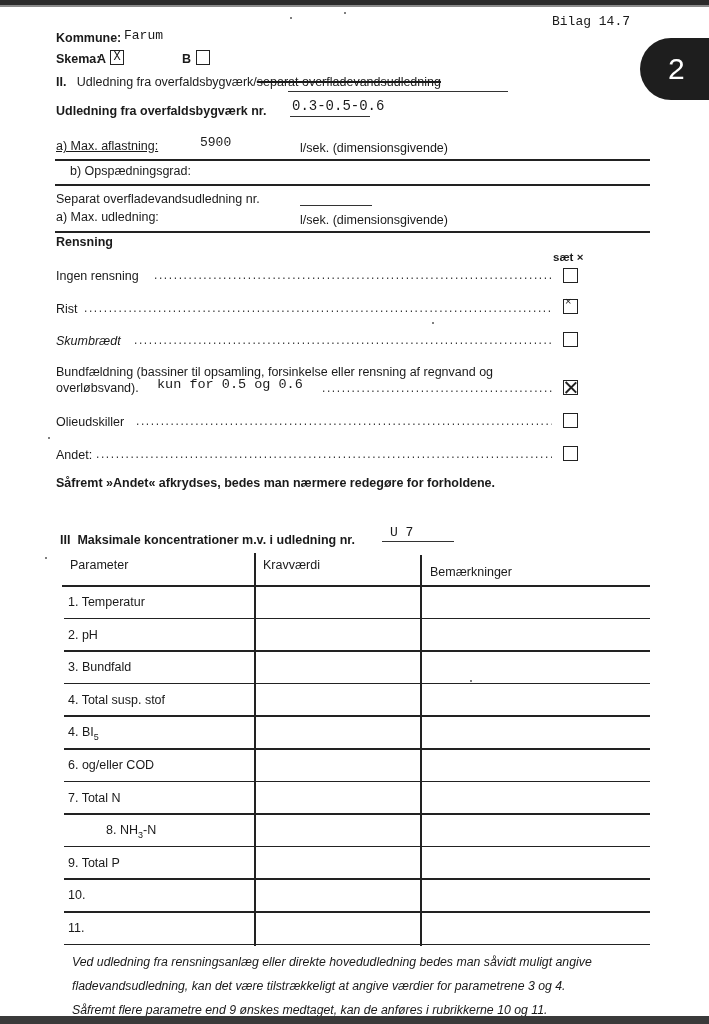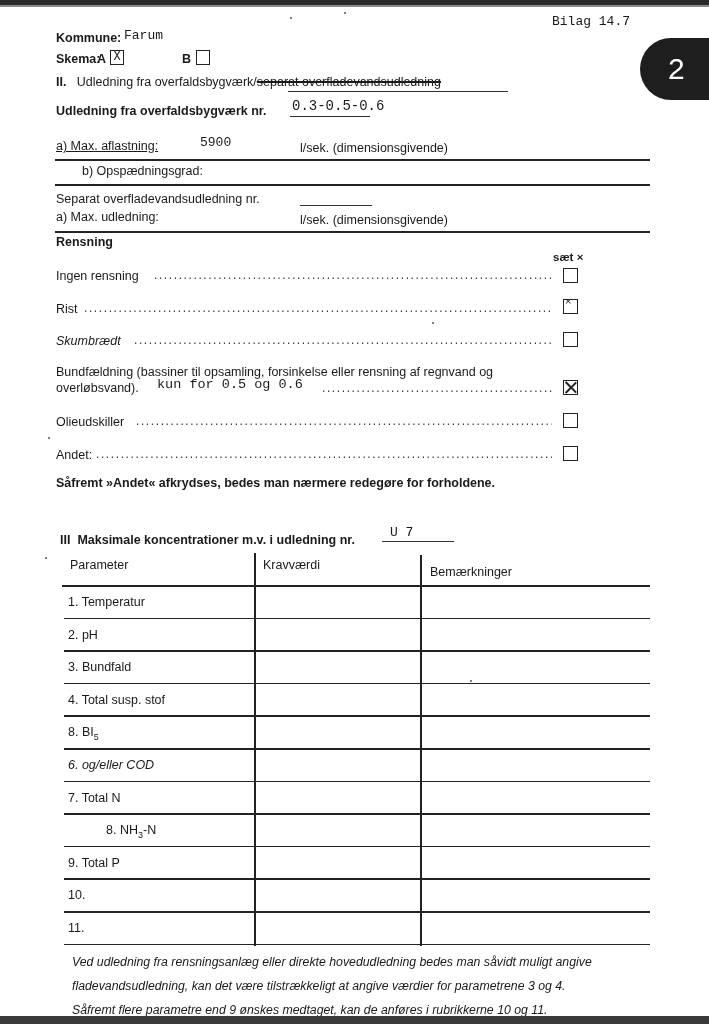--- a/index.html
+++ b/index.html
@@ -70,21 +70,21 @@
 
 <div class="abs lbl bold" style="left:56px; top:104px;">Udledning fra overfaldsbygværk nr.</div>
 <div class="abs mono" style="left:292px; top:98px; font-size:14px;">0.3-0.5-0.6</div>
 <div class="hr thin" style="left:290px; top:116px; width:80px;"></div>
 
 <div class="abs lbl" style="left:56px; top:139px;text-decoration:underline;">a) Max. aflastning:</div>
 <div class="abs mono" style="left:200px; top:135px; font-size:13px;">5900</div>
 <div class="abs lbl" style="left:300px; top:141px;">l/sek. (dimensionsgivende)</div>
 <div class="hr" style="left:55px; top:159px; width:595px;"></div>
 
-<div class="abs lbl" style="left:56px; top:164px;padding-left:26px;">b) Opspædningsgrad:</div>
+<div class="abs lbl" style="left:44px; top:164px;padding-left:26px;">b) Opspædningsgrad:</div>
 <div class="hr" style="left:55px; top:184px; width:595px;"></div>
 
 <div class="abs lbl" style="left:56px; top:192px;">Separat overfladevandsudledning nr.</div>
 <div class="hr thin" style="left:300px; top:205px; width:72px;"></div>
 <div class="abs lbl" style="left:56px; top:210px;">a) Max. udledning:</div>
 <div class="abs lbl" style="left:300px; top:213px;">l/sek. (dimensionsgivende)</div>
 <div class="hr" style="left:55px; top:231px; width:595px;"></div>
 
 <div class="abs lbl bold" style="left:56px; top:235px;">Rensning</div>
 <div class="abs" style="left:553px; top:251px; font-size:11.5px; font-weight:bold;">sæt ×</div>
@@ -152,27 +152,27 @@
       <div class="abs lbl" style="left: 428px; top: 660.2px; width: 215px;"></div>
       <div class="hr" style="left: 64px; top: 682.8px; width: 586px;"></div>
     </div>
     <div>
       <div class="abs lbl" style="left: 68px; top: 692.8px;"><span>4. Total susp. stof</span></div>
       <div class="abs lbl" style="left: 262px; top: 692.8px; width: 150px;"></div>
       <div class="abs lbl" style="left: 428px; top: 692.8px; width: 215px;"></div>
       <div class="hr" style="left: 64px; top: 715.4px; width: 586px;"></div>
     </div>
     <div>
-      <div class="abs lbl" style="left: 68px; top: 725.4px;"><span>8. BI</span><sub style="font-size: 9px;">5</sub></div>
+      <div class="abs lbl" style="left: 68px; top: 725.4px;"><span>4. BI</span><sub style="font-size: 9px;">5</sub></div>
       <div class="abs lbl" style="left: 262px; top: 725.4px; width: 150px;"></div>
       <div class="abs lbl" style="left: 428px; top: 725.4px; width: 215px;"></div>
       <div class="hr" style="left: 64px; top: 748px; width: 586px;"></div>
     </div>
     <div>
-      <div class="abs lbl" style="left: 68px; top: 758px; font-style: italic;"><span>6. og/eller COD</span></div>
+      <div class="abs lbl" style="left: 68px; top: 758px;"><span>6. og/eller COD</span></div>
       <div class="abs lbl" style="left: 262px; top: 758px; width: 150px;"></div>
       <div class="abs lbl" style="left: 428px; top: 758px; width: 215px;"></div>
       <div class="hr" style="left: 64px; top: 780.6px; width: 586px;"></div>
     </div>
     <div>
       <div class="abs lbl" style="left: 68px; top: 790.6px;"><span>7. Total N</span></div>
       <div class="abs lbl" style="left: 262px; top: 790.6px; width: 150px;"></div>
       <div class="abs lbl" style="left: 428px; top: 790.6px; width: 215px;"></div>
       <div class="hr" style="left: 64px; top: 813.2px; width: 586px;"></div>
     </div>

